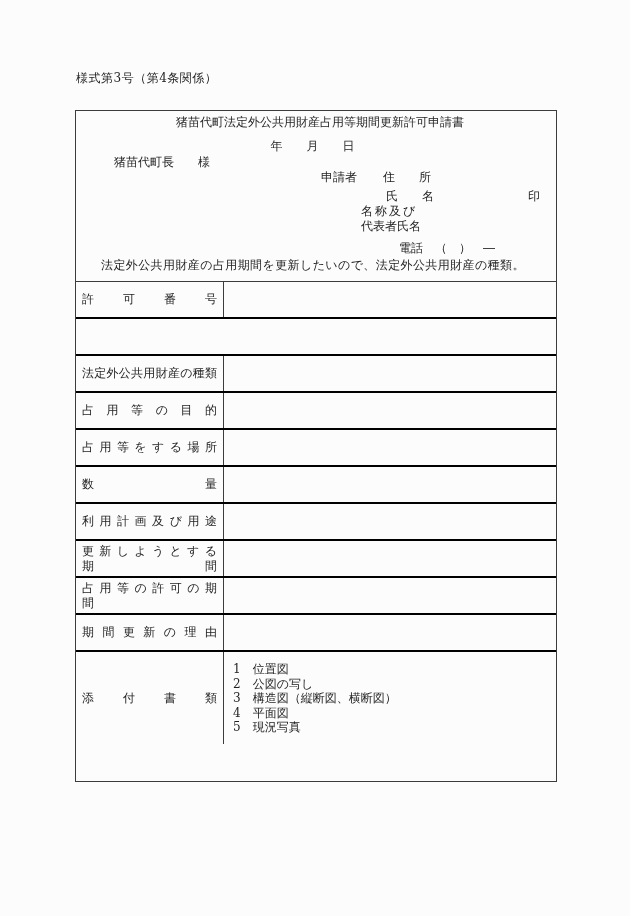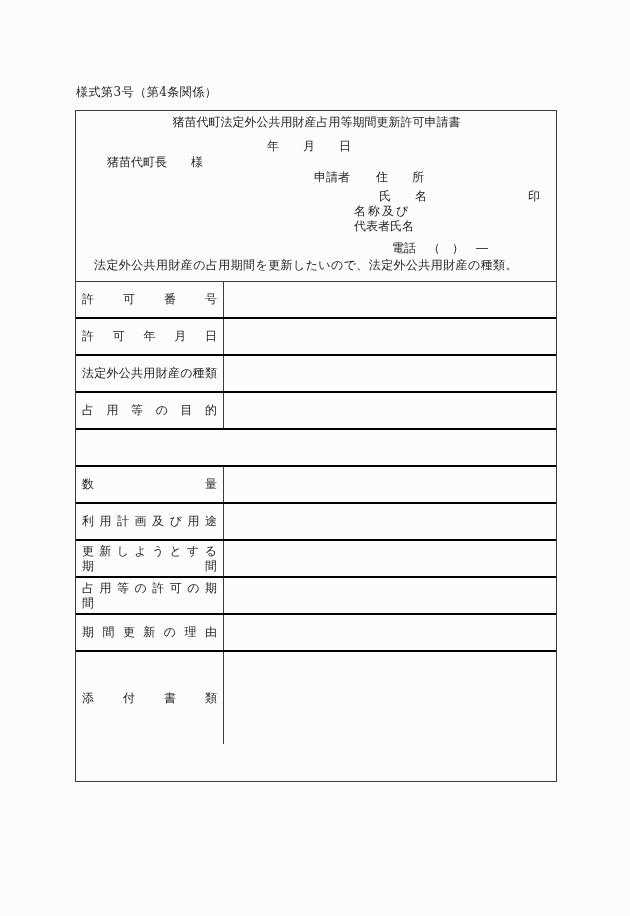--- a/index.html
+++ b/index.html
@@ -15,21 +15,21 @@
     position: relative;
     font-size: 12px;
   }
   .page {
     position: absolute;
     inset: 0;
   }
   .form-number {
     position: absolute;
     left: 76px;
-    top: 84px;
+    top: 70px;
     font-size: 12px;
     letter-spacing: 0.5px;
     white-space: pre;
   }
   .form-box {
     position: absolute;
     left: 75px;
     top: 110px;
     width: 482px;
     height: 672px;
@@ -38,21 +38,21 @@
     background: #fcfcfc;
   }
   .form-header {
     position: relative;
     height: 170px;
     border-bottom: 1px solid #3c3c3c;
     box-sizing: content-box;
   }
   .hline {
     position: absolute;
-    left: 1px;
+    left: 8px;
     right: 0;
     height: 16px;
     line-height: 16px;
     white-space: pre;
   }
   .hl-title   { top: 3px;   text-align: center; font-size: 12px; letter-spacing: 0px; }
   .hl-date    { top: 27px;  text-align: center; padding-right: 15px; }
   .hl-addr    { top: 43px;  padding-left: 30px; }
   .hl-app1    { top: 58px;  padding-left: 237px; }
   .hl-app2    { top: 77px;  padding-left: 302px; }
@@ -132,41 +132,41 @@
     <div class="form-table">
 
       <div class="trow">
         <div class="label-cell">
             <span class="label-text">許 可 番 号</span>
           </div>
         <div class="value-cell"></div>
       </div>
 
       <div class="trow">
-        <div class="label-cell">
-            <span class="label-text">許 可 年 月 日</span>
-          </div>
         <div class="value-cell"></div>
       </div>
 
       <div class="trow">
         <div class="label-cell">
             <span class="label-text">法定外公共用財産の種類</span>
           </div>
         <div class="value-cell"></div>
       </div>
 
       <div class="trow">
         <div class="label-cell">
             <span class="label-text">占 用 等 の 目 的</span>
           </div>
         <div class="value-cell"></div>
       </div>
 
       <div class="trow">
+        <div class="label-cell">
+            <span class="label-text">占 用 等 を す る 場 所</span>
+          </div>
         <div class="value-cell"></div>
       </div>
 
       <div class="trow">
         <div class="label-cell">
             <span class="label-text">数 量</span>
           </div>
         <div class="value-cell"></div>
       </div>
 
@@ -196,17 +196,24 @@
         <div class="label-cell">
             <span class="label-text">期 間 更 新 の 理 由</span>
           </div>
         <div class="value-cell"></div>
       </div>
 
       <div class="trow attachments-row">
         <div class="label-cell">
             <span class="label-text">添 付 書 類</span>
           </div>
+        <div class="attach-list">
+          <div class="attach-item">1　位置図</div>
+          <div class="attach-item">2　公図の写し</div>
+          <div class="attach-item">3　構造図（縦断図、横断図）</div>
+          <div class="attach-item">4　平面図</div>
+          <div class="attach-item">5　現況写真</div>
+        </div>
       </div>
 
     </div>
   </div>
 </div>
 
 </body></html>

